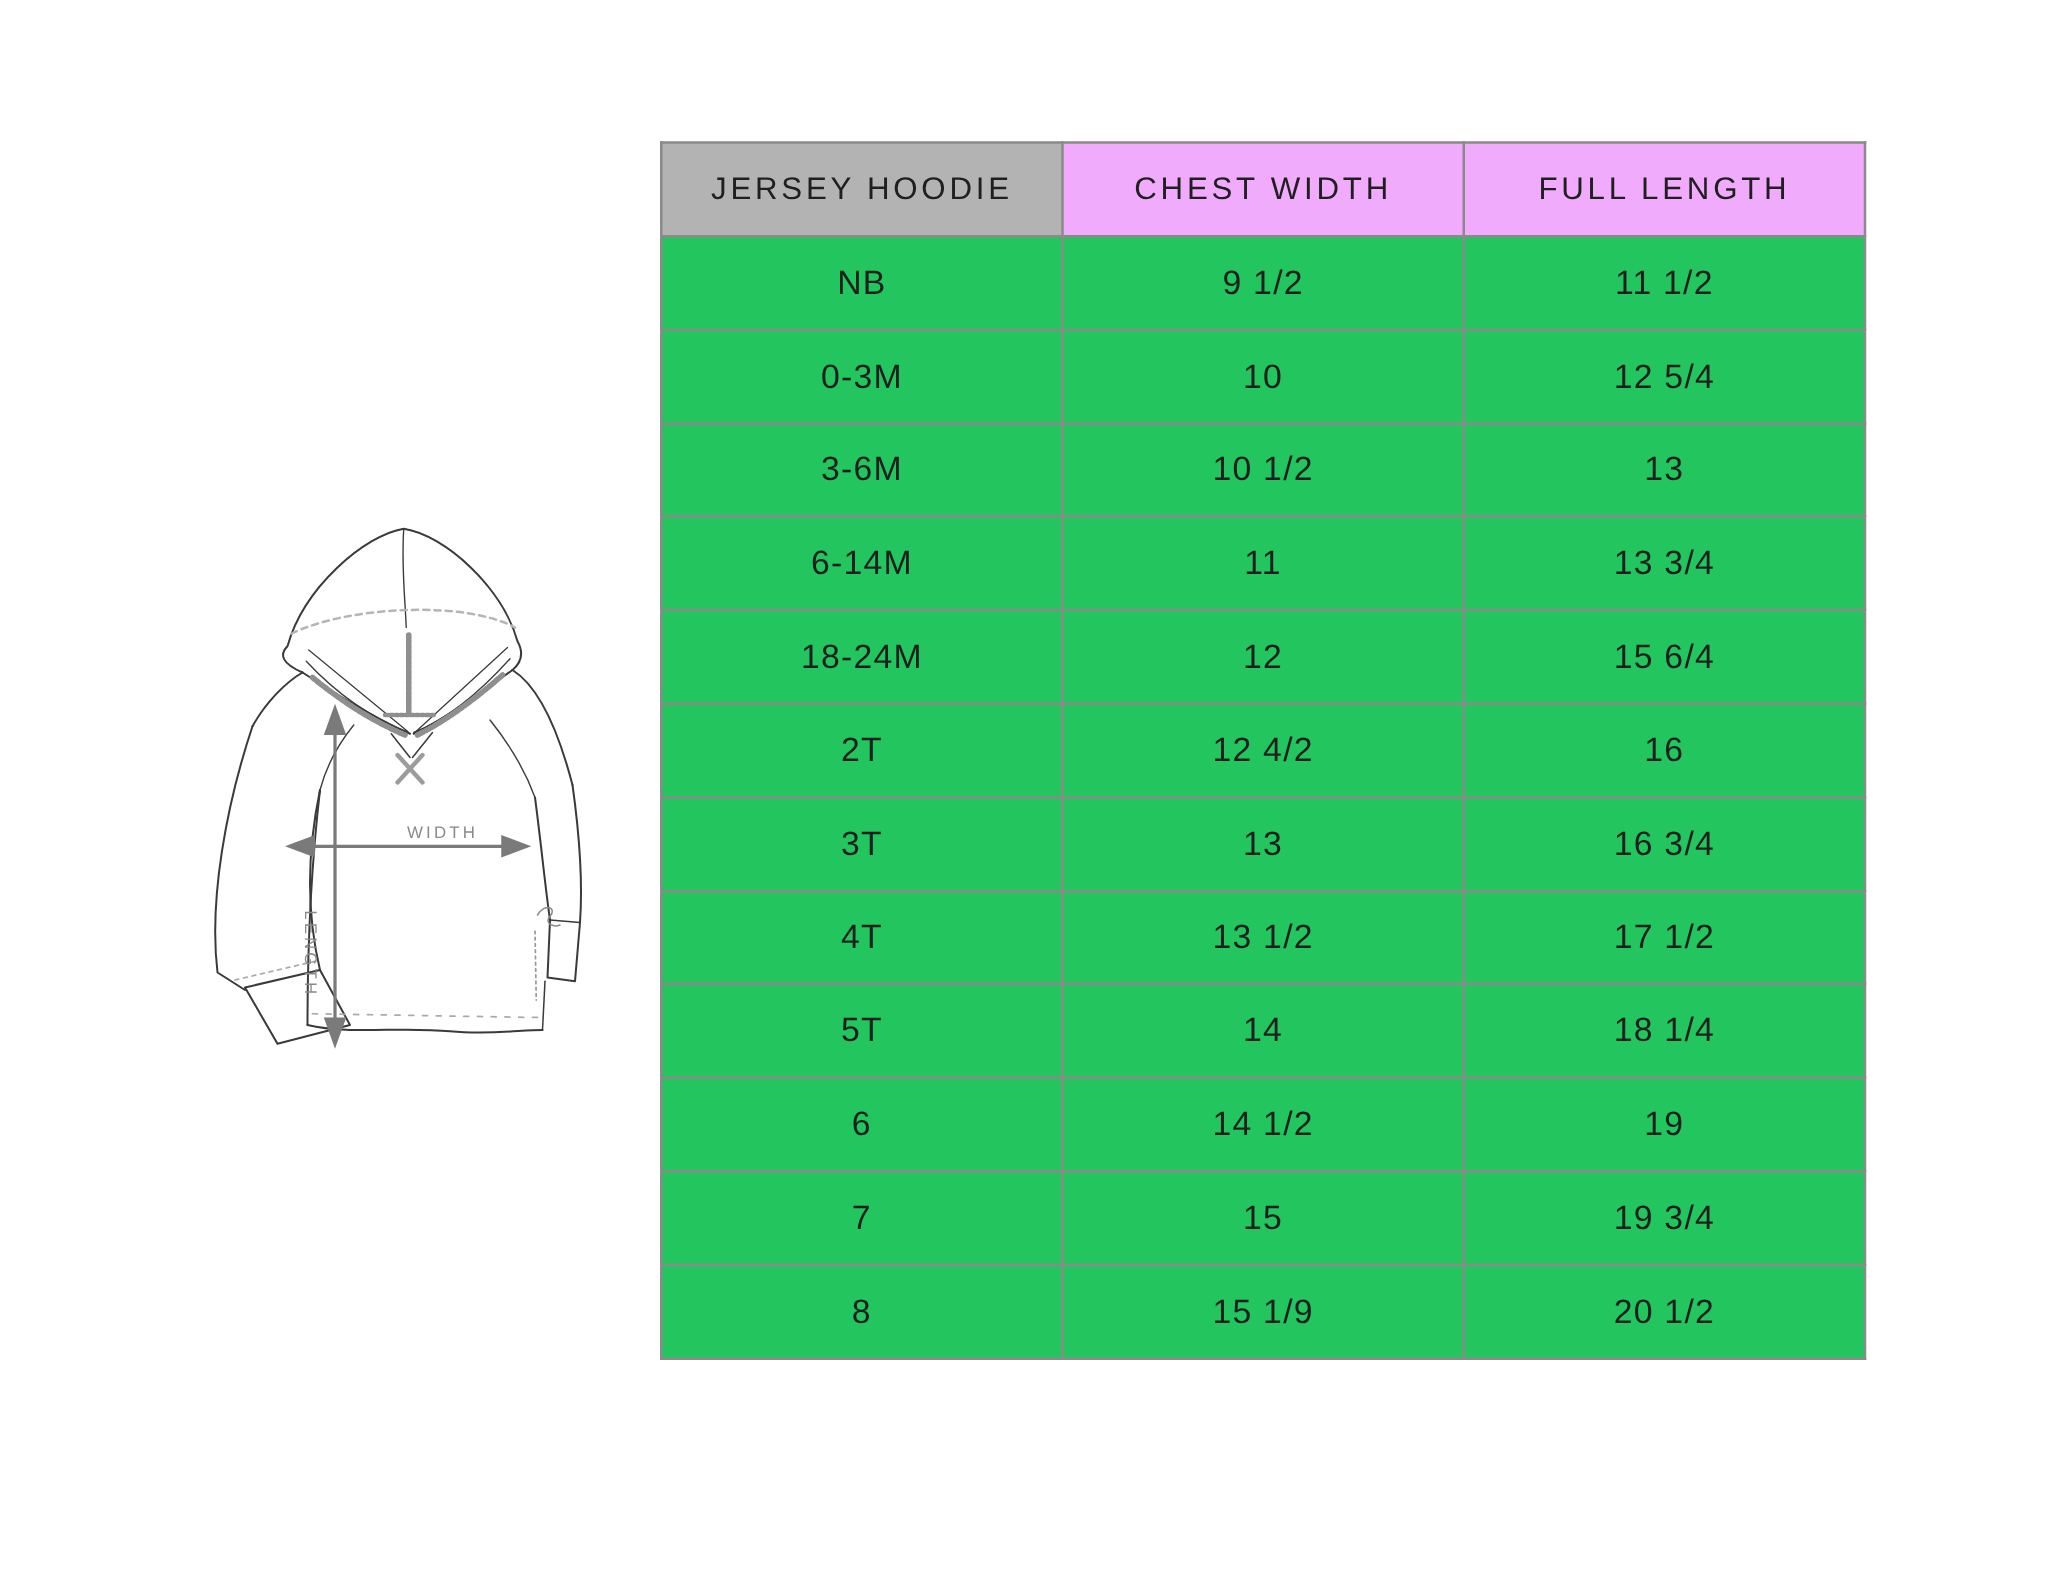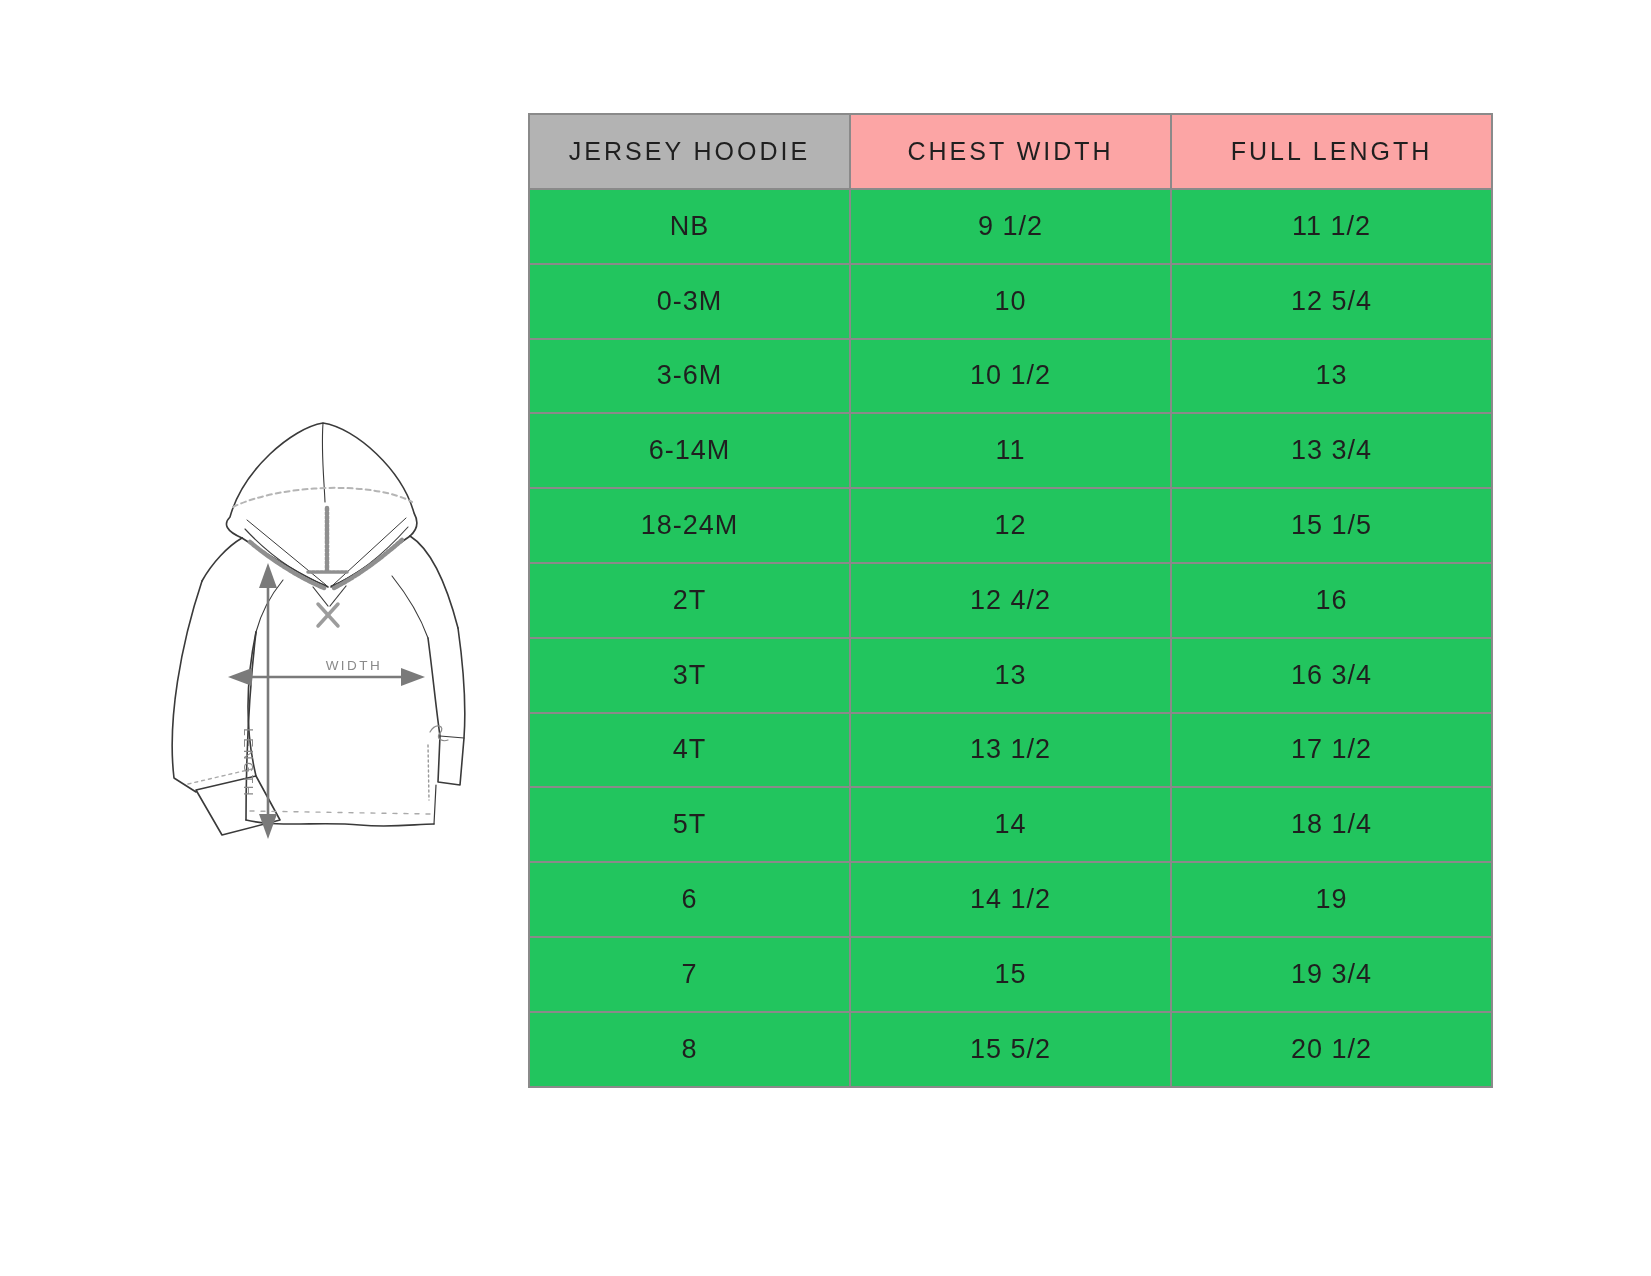--- a/index.html
+++ b/index.html
@@ -30,21 +30,21 @@
     color:#1f1f1f;
     padding:0;
   }
   table.size-table { border:1px solid #6f6f6f; }
   thead tr { height:75px; }
   tbody tr { height:74.8px; }
   thead th {
     font-size:25px;
     font-weight:400;
     letter-spacing:3px;
-    background:#fca5a5;
+    background:#f0abfc;
   }
   thead th.primary { background:#b3b3b3; }
   tbody td {
     font-size:27px;
     font-weight:400;
     letter-spacing:1px;
     background:#22c55e;
   }
 
   
@@ -152,21 +152,21 @@
     <td>13</td>
   </tr>
         <tr>
     <td>6-14M</td>
     <td>11</td>
     <td>13 3/4</td>
   </tr>
         <tr>
     <td>18-24M</td>
     <td>12</td>
-    <td>15 1/5</td>
+    <td>15 6/4</td>
   </tr>
         <tr>
     <td>2T</td>
     <td>12 4/2</td>
     <td>16</td>
   </tr>
         <tr>
     <td>3T</td>
     <td>13</td>
     <td>16 3/4</td>
@@ -186,18 +186,18 @@
     <td>14 1/2</td>
     <td>19</td>
   </tr>
         <tr>
     <td>7</td>
     <td>15</td>
     <td>19 3/4</td>
   </tr>
         <tr>
     <td>8</td>
-    <td>15 5/2</td>
+    <td>15 1/9</td>
     <td>20 1/2</td>
   </tr>
       </tbody>
   </table>
 </div>
 
 </body></html>

